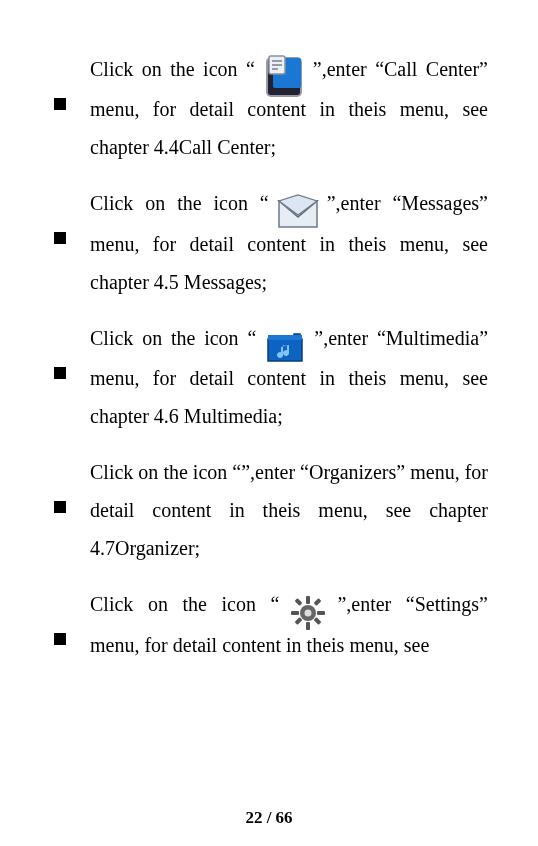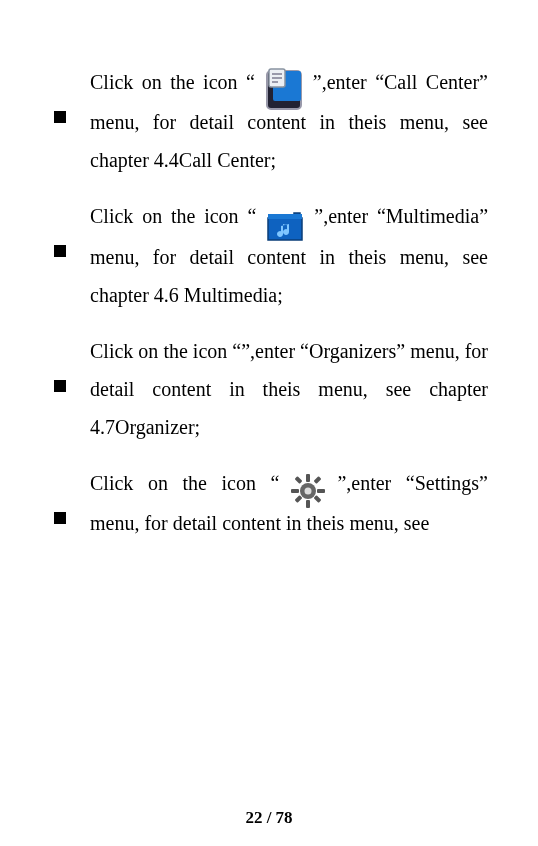--- a/index.html
+++ b/index.html
@@ -17,21 +17,20 @@
     ul.doc-list {
       list-style: none;
       padding: 0;
     }
     li.doc-item {
       position: relative;
       padding-left: 40px;
       margin-bottom: 18px;
       text-align: justify;
       text-justify: inter-word;
-      margin-top: 13px;
     }
     .bullet {
       position: absolute;
       left: 4px;
       top: 48px;
       width: 12px;
       height: 12px;
       background: #000;
     }
     .item-text {
@@ -72,20 +71,32 @@
           <rect x="14" y="6" width="28" height="30" rx="2" fill="#1a78d4"></rect>
           <rect x="10" y="4" width="16" height="18" rx="2" fill="#eceff4" stroke="#8892a0" stroke-width="1.5"></rect>
           <rect x="13" y="8" width="10" height="2" fill="#99a"></rect>
           <rect x="13" y="12" width="10" height="2" fill="#99a"></rect>
           <rect x="13" y="16" width="6" height="2" fill="#99a"></rect>
         </svg>
       </span><span>”,enter “Call Center” menu, for detail content in theis menu, see chapter 4.4Call Center;</span>
     </span>
   </li>
 
+  <li class="doc-item">
+    <span class="bullet"></span>
+    <span class="item-text">
+      <span>Click on the icon “</span><span class="icon-wrap">
+        <svg viewBox="0 0 50 50">
+          <polygon points="6,14 44,14 44,40 6,40" fill="#e6edf5" stroke="#6f7a88" stroke-width="1.5"></polygon>
+          <polygon points="6,14 25,30 44,14" fill="#b6c7dd" stroke="#5e6f84" stroke-width="1.5"></polygon>
+          <polygon points="6,14 25,28 44,14 25,8" fill="#dbe6f2" stroke="#6f7a88" stroke-width="1.2"></polygon>
+        </svg>
+      </span><span>”,enter “Messages” menu, for detail content in theis menu, see chapter 4.5 Messages;</span>
+    </span>
+  </li>
 
   <li class="doc-item">
     <span class="bullet"></span>
     <span class="item-text">
       <span>Click on the icon “</span><span class="icon-wrap">
         <svg viewBox="0 0 50 50">
           <path d="M8 18 h26 v-5 h6 v5 h2 v22 h-34 z" fill="#0e62c0" stroke="#0a3e78" stroke-width="1.5"></path>
           <rect x="8" y="14" width="34" height="5" fill="#1a78d4"></rect>
           <path d="M23 24 v10 a3 3 0 1 1 -2 -2.8 v-5.2 l8 -2 v8 a3 3 0 1 1 -2 -2.8 v-4 z" fill="#7fc6ff"></path>
         </svg>
@@ -117,13 +128,13 @@
             <rect x="31" y="12" width="7" height="4" rx="1" transform="rotate(-45 34.5 14)"></rect>
             <rect x="12" y="31" width="7" height="4" rx="1" transform="rotate(-45 15.5 33)"></rect>
           </g>
         </svg>
       </span><span>”,enter “Settings” menu, for detail content in theis menu, see</span>
     </span>
   </li>
 
 </ul>
 
-<div class="page-num">22 / 78</div>
+<div class="page-num">22 / 66</div>
 
 </body></html>

